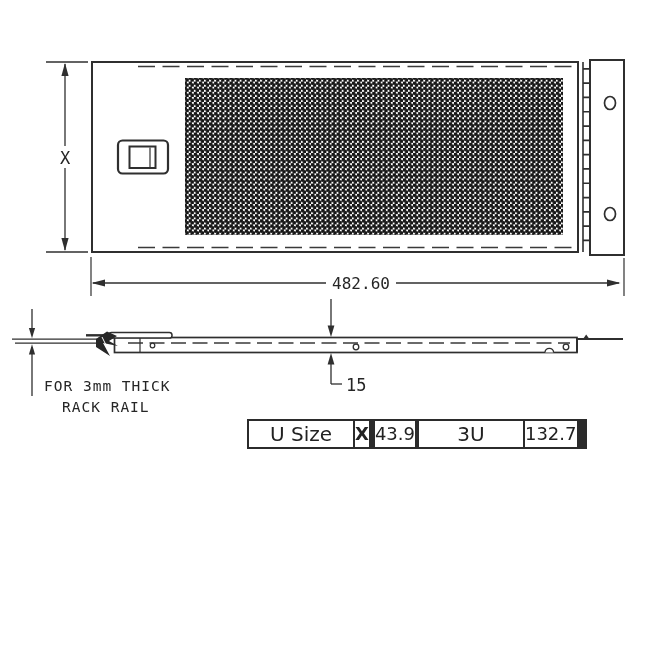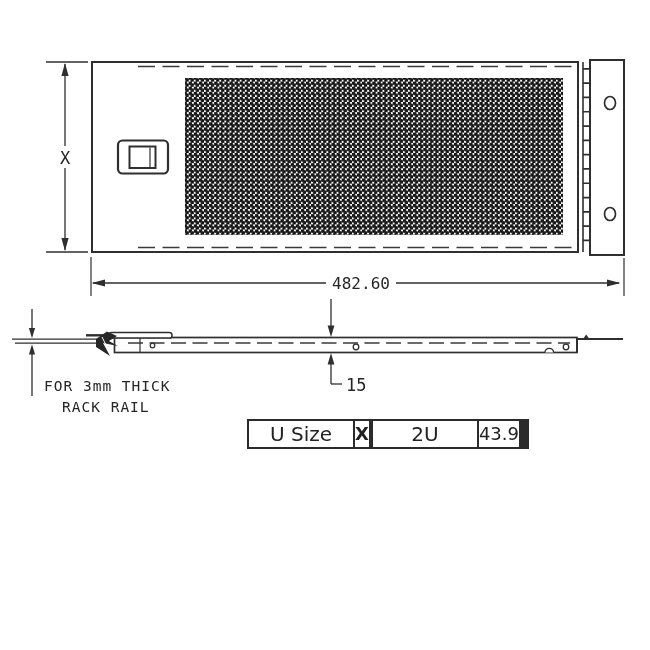--- a/index.html
+++ b/index.html
@@ -128,22 +128,25 @@
       <text x="62" y="412" text-anchor="start" font-size="14.5" class="note-text">RACK RAIL</text>
     </g>
   </svg>
 
   <div class="utable">
     <div class="trow">
       <div class="tcell left">U Size</div>
       <div class="tcell right header-x">X</div>
     </div>
     <div class="trow">
-      <div class="tcell left">2U</div>
       <div class="tcell right">43.9</div>
+    </div>
+    <div class="trow">
+      <div class="tcell left">3U</div>
+      <div class="tcell right">132.7</div>
     </div>
     <div class="trow">
     </div>
     <div class="trow">
     </div>
   </div>
 
 </div>
 
 </body></html>

